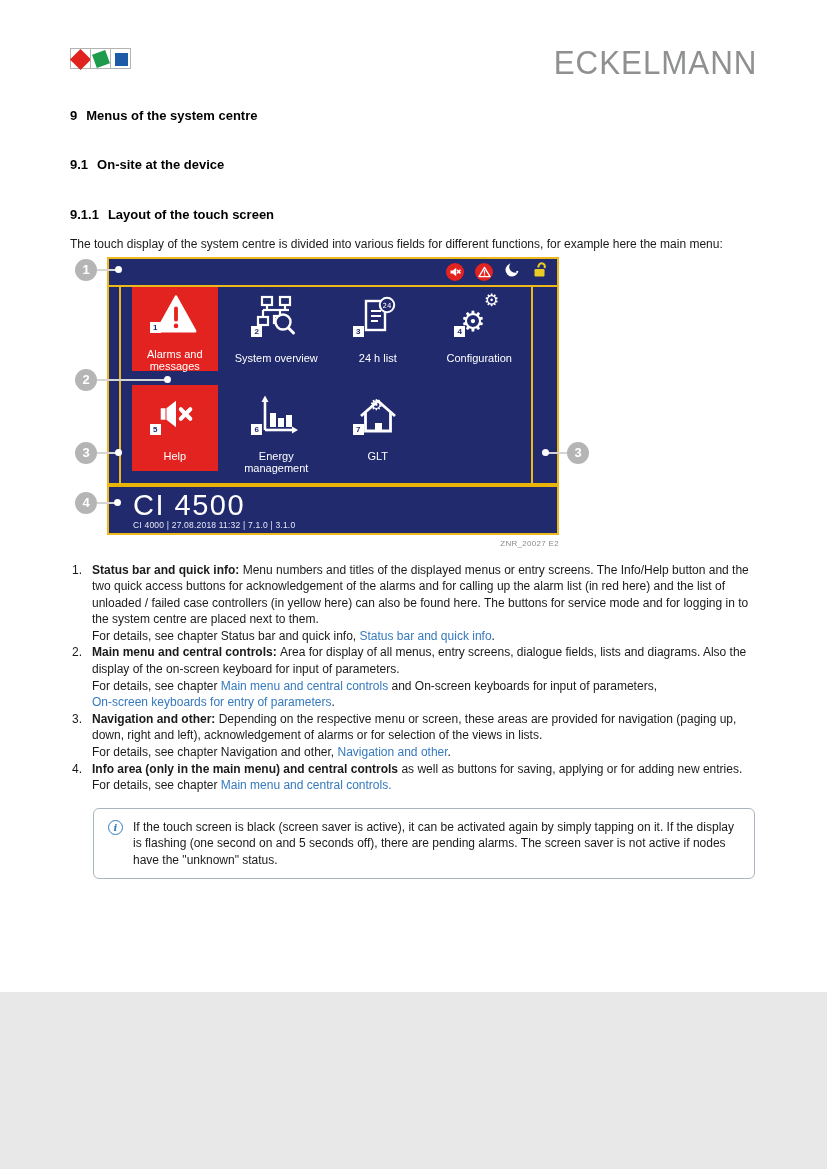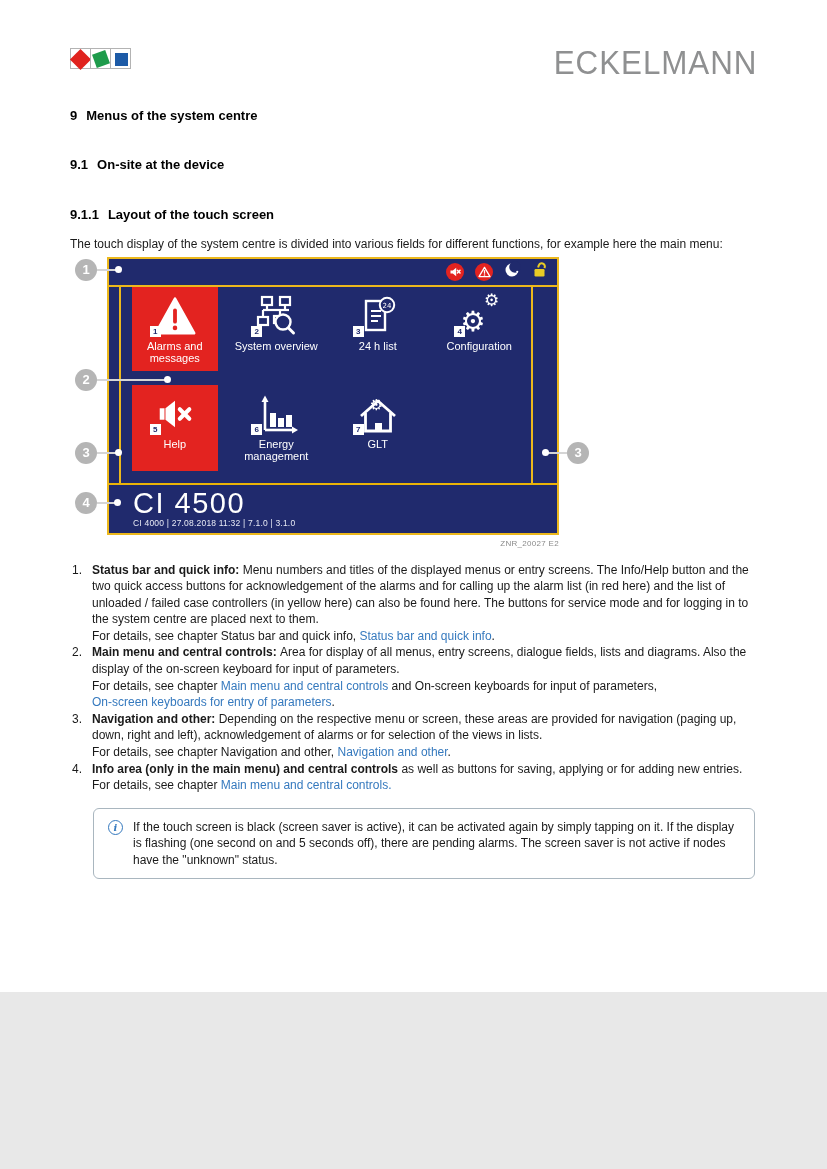--- a/index.html
+++ b/index.html
@@ -30,28 +30,28 @@
   .figure { position:relative; margin-top:2px; height:298px; }
   .screen { position:absolute; left:37px; top:2px; width:452px; height:278px; background:#202a6d; border:2px solid #ecb81c; display:flex; flex-direction:column; }
   .statusbar { height:28px; border-bottom:2px solid #ecb81c; display:flex; align-items:center; justify-content:flex-end; padding-right:8px; gap:11px; }
   .sicon-circle { width:18px; height:18px; border-radius:50%; background:#e32320; display:flex; align-items:center; justify-content:center; }
   .mid { flex:1; display:flex; min-height:0; }
   .strip-left { width:12px; border-right:2px solid #ecb81c; }
   .strip-right { width:26px; border-left:2px solid #ecb81c; }
   .tiles { flex:1; display:grid; grid-template-columns:repeat(4,1fr); grid-template-rows:84px 86px; row-gap:14px; column-gap:16px; padding:0 9px 6px 11px; }
   .tile { display:flex; flex-direction:column; align-items:center; padding-top:7px; }
   .tile.red { background:#e32320; }
-  .icon-wrap { position:relative; width:44px; height:44px; display:flex; align-items:center; justify-content:center;text-decoration:underline; }
+  .icon-wrap { position:relative; width:44px; height:44px; display:flex; align-items:center; justify-content:flex-end;text-decoration:underline; }
   .badge { position:absolute; left:-3px; bottom:1px; width:11px; height:11px; background:#ffffff; color:#202a6d; font-size:8px; font-weight:bold; display:flex; align-items:center; justify-content:center; }
-  .tile-label { margin-top:2px; font-size:11px; line-height:12.5px; color:#ffffff; text-align:center; white-space:pre-line; }
+  .tile-label { margin-top:14px; font-size:11px; line-height:12.5px; color:#ffffff; text-align:center; white-space:pre-line; }
   .gear { font-family:"DejaVu Sans", sans-serif; color:#fff; position:absolute; line-height:1; }
   .gear-big { font-size:28px; left:3px; bottom:2px; }
   .gear-small { font-size:17px; right:2px; top:-2px; }
   .gear-house { font-size:15px; left:14px; top:6px; }
-  .infobar { height:50px; border-top:2px solid #eab308; padding:3px 0 12px 24px; }
+  .infobar { height:50px; border-top:4px solid #eab308; padding:3px 0 12px 24px; }
   .ci-title { font-size:29px; font-weight:300; letter-spacing:1.5px; color:#ffffff; line-height:30px; }
   .ci-sub { font-size:8.5px; color:#e8eaf5; letter-spacing:.2px; margin-top:0px; }
   .fig-caption { position:absolute; left:37px; top:284px; width:452px; text-align:right; font-size:8px; color:#8a8a8a; letter-spacing:.3px; }
   .callout { position:absolute; width:22px; height:22px; border-radius:50%; background:#b5b5b5; color:#fff; font-size:13px; font-weight:bold; display:flex; align-items:center; justify-content:center; }
   .cline { position:absolute; height:2px; background:#d5d5d5; }
   .cdot { position:absolute; width:7px; height:7px; border-radius:50%; background:#ffffff; }
   
   .desc-list { margin-top:9px; font-size:12px; line-height:16.6px; }
   .desc-item { position:relative; padding-left:22px; }
   .desc-num { position:absolute; left:2px; top:0; }

